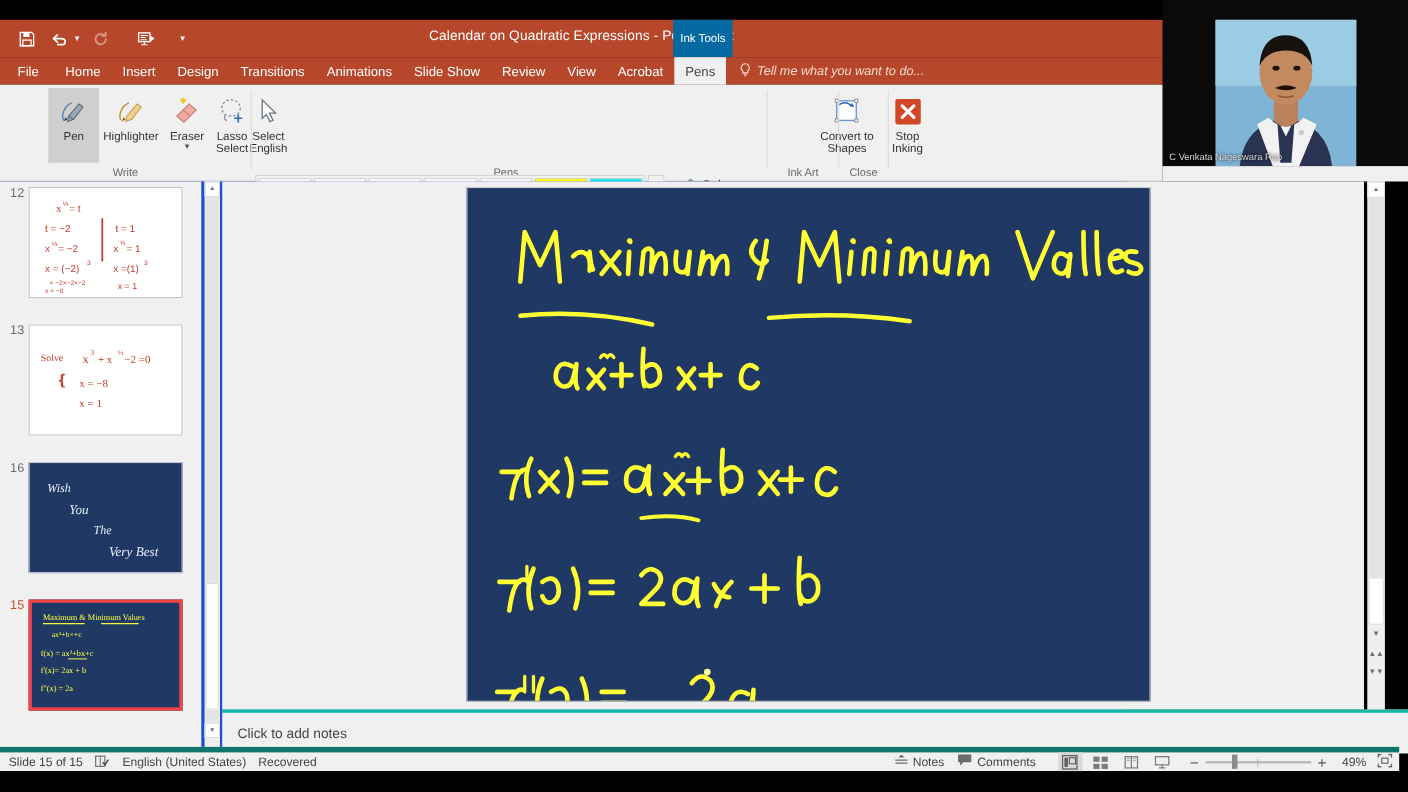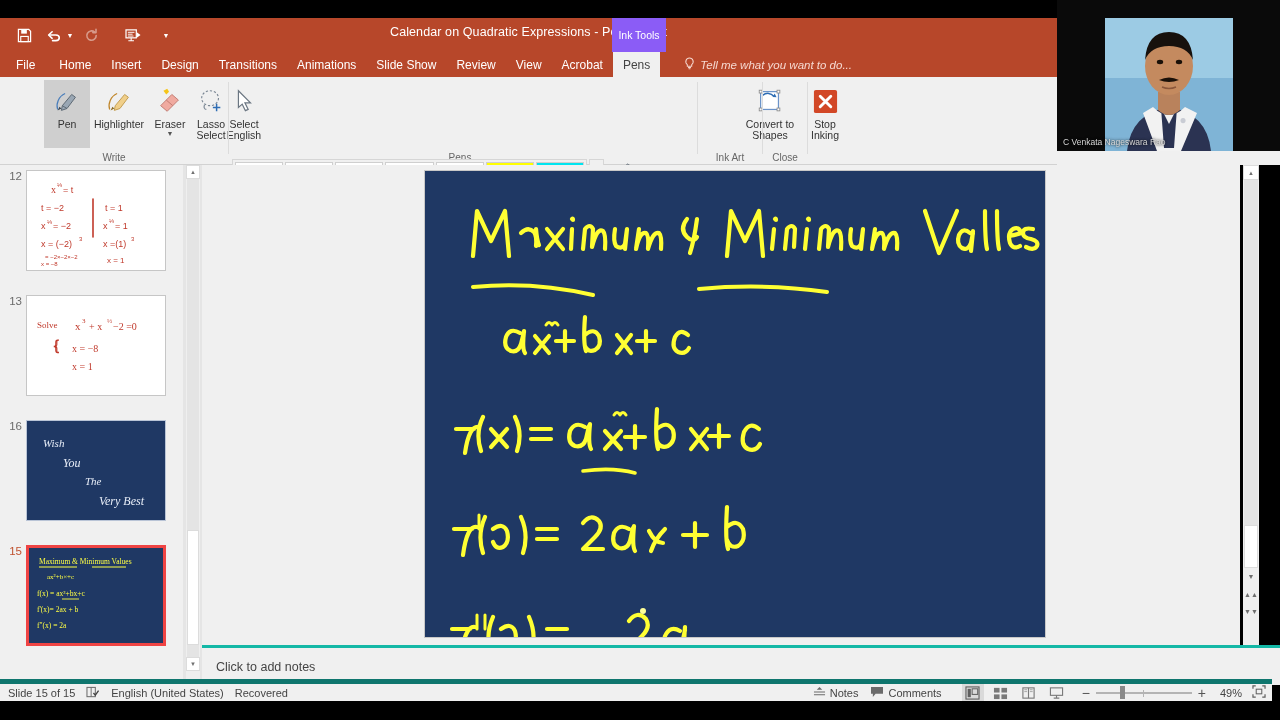--- a/index.html
+++ b/index.html
@@ -22,38 +22,38 @@
     color: #fff;
   }
   .qat-btn svg { display: block; }
   .qat-caret { font-size: 7px; color: #fff; margin-left: -5px; width: 10px; text-align: center; }
   .title-text {
     position: absolute; left: 0; right: 0; top: 7px;
     text-align: center; font-size: 12.5px; color: #fff; letter-spacing: .1px;
   }
   .inktools-tab {
     position: absolute; left: 612px; top: 18px; width: 54px; height: 34px;
-    background: #8b5cf6; color: #fff; font-size: 10.5px;
+    background: #0369a1; color: #fff; font-size: 10.5px;
     display: flex; align-items: center; justify-content: center;
   }
 
   
   .tabbar {
     position: absolute; left: 0; top: 52px; width: 1057px; height: 25px;
     background: #b7472a; display: flex; align-items: stretch;
   }
   .tab {
     padding: 0 10px; font-size: 12px; color: #fff;
     display: flex; align-items: center; white-space: nowrap;
   }
   .tab.file { padding: 0 14px 0 16px; }
   .tab.active { background: #f0f0f0; color: #444; }
   .tellme {
     display: flex; align-items: center; gap: 5px;
-    font-size: 11.5px; color: #f6d8d0; padding-left: 24px; font-style: italic;
+    font-size: 11.5px; color: #f6d8d0; padding-left: 12px; font-style: italic;
   }
 
   
   .ribbon {
     position: absolute; left: 0; top: 77px; width: 1057px; height: 88px;
     background: #f0f0f0; border-bottom: 1px solid #d2d2d2;
   }
   .grp { position: absolute; top: 0; height: 88px; }
   .grp-label {
     position: absolute; bottom: 2px; left: 0; right: 0; text-align: center;
@@ -90,21 +90,21 @@
 
   .smallbtn {
     position: absolute; display: flex; align-items: center; gap: 4px;
     font-size: 11.5px; color: #333; height: 20px;
   }
   .caret { font-size: 7px; color: #555; }
 
   
   .workarea {
     position: absolute; left: 0; top: 165px; width: 1024px; height: 520px;
-    background: #e5e5e5;
+    background: #1d4ed8;
   }
   .thumbpane {
     position: absolute; left: 0; top: 0; width: 183px; height: 520px;
     background: #f0f0f0; overflow: hidden;
   }
   .thumb-row { position: absolute; left: 0; width: 183px; }
   .thumb-num {
     position: absolute; left: 4px; top: 0; width: 18px; text-align: right;
     font-size: 11.5px; color: #6b6b6b;
   }

